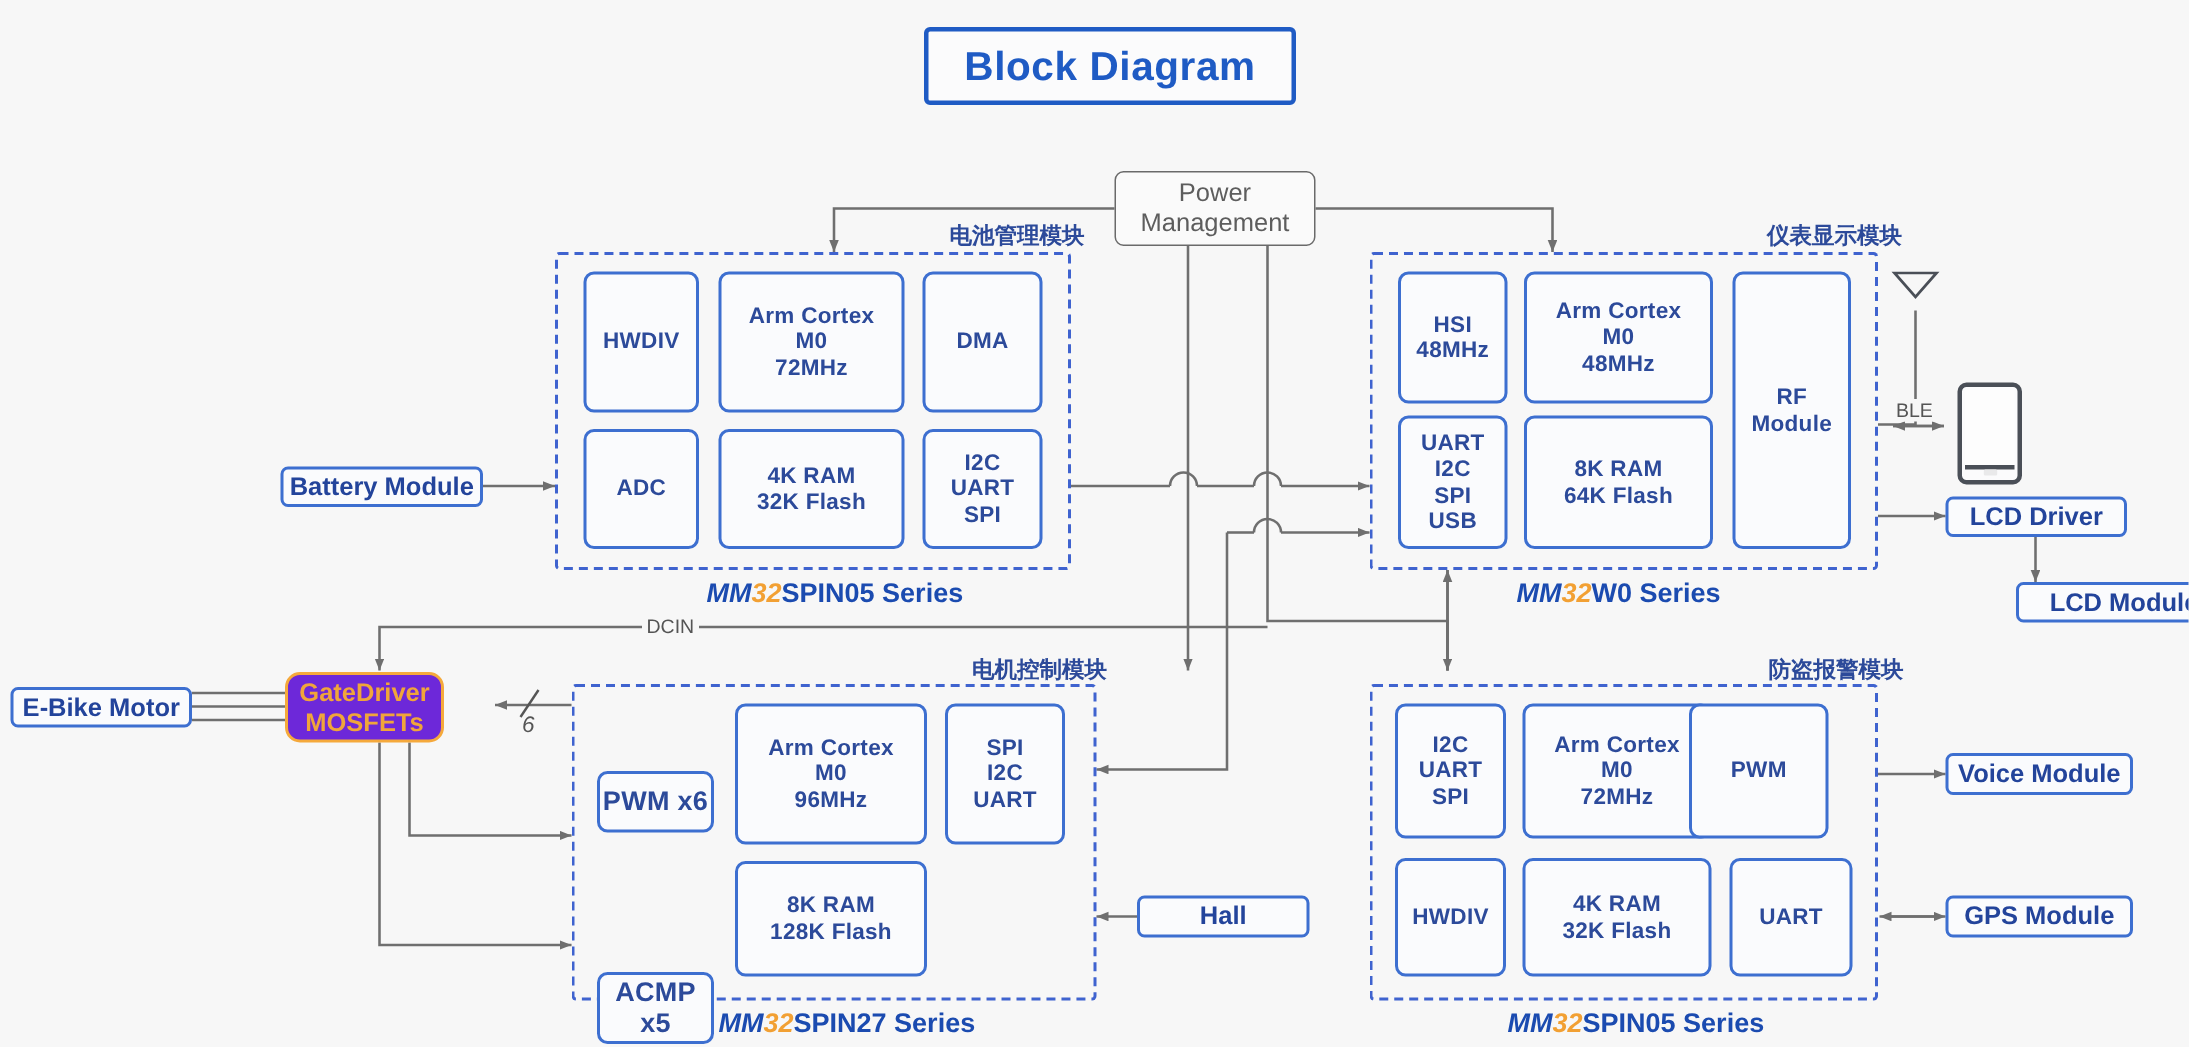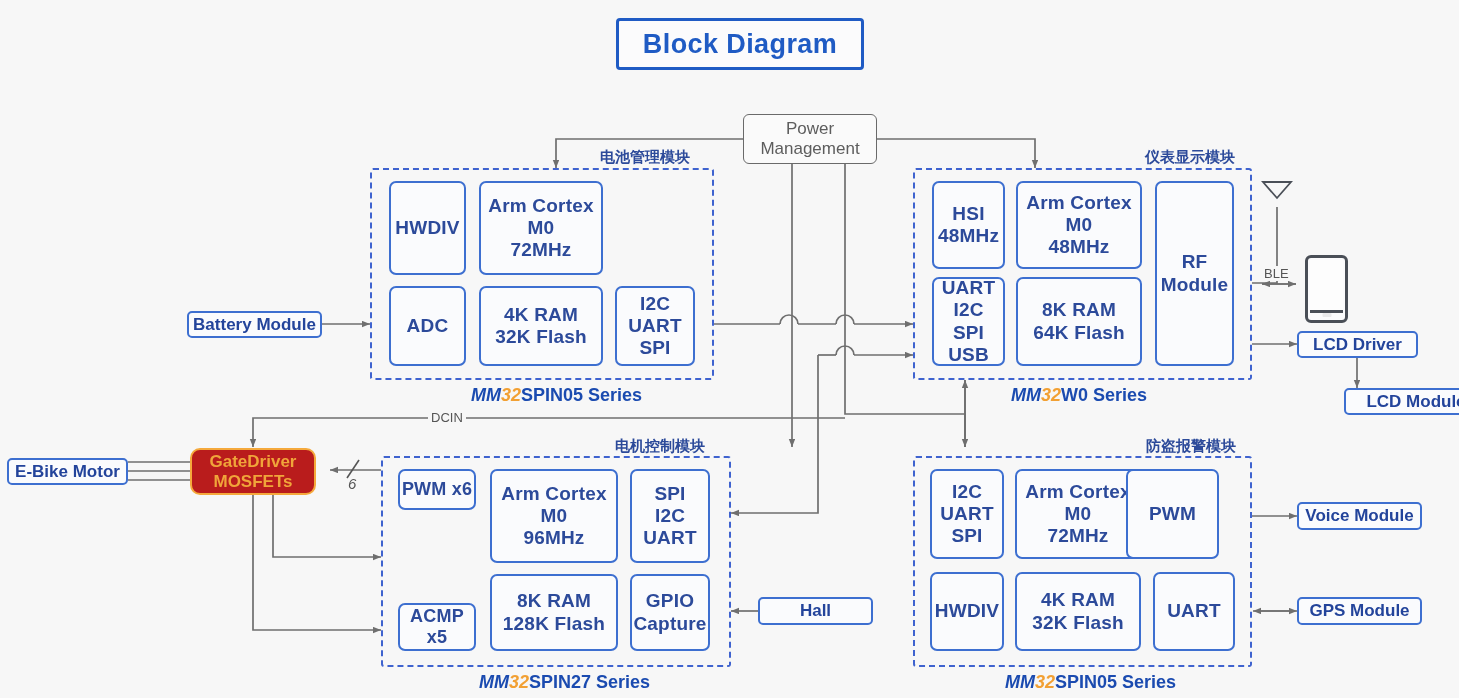--- a/index.html
+++ b/index.html
@@ -21,35 +21,36 @@
     border-radius:7px;
     background:#fafbfd;
     color:#2c4a9a;
     display:flex;align-items:center;justify-content:center;
     text-align:center;
     line-height:1.16;
     font-weight:600;
     letter-spacing:.2px;
     white-space:pre-line;
   }
-  .inner{ font-size:19px; }
-  .inner.sm{ font-size:18px; }
+  .inner{ font-size:15px; }
+  .inner.sm{ font-size:18px;margin-top:45px; }
 
   
   .group{
     position:absolute;
     box-sizing:border-box;
     border:2px dashed #3f63cf;
     border-radius:3px;
     background:transparent;
   }
   .grp-title{
     position:absolute;
     font-size:15px;font-weight:700;color:#2c4a9a;
     white-space:nowrap;
+    margin-left:33px;
   }
   .grp-foot{
     position:absolute;
     font-size:18px;font-weight:700;font-style:italic;
     color:#1b4bb0;white-space:nowrap;
   }
   .grp-foot .o{color:#f2a033;}
   .grp-foot .n{font-style:normal;}
 
   
@@ -66,23 +67,23 @@
     position:absolute;left:743px;top:114px;width:134px;height:50px;
     box-sizing:border-box;
     border:1.6px solid #6a6a6a;border-radius:6px;background:#fafafa;
     display:flex;align-items:center;justify-content:center;
     color:#5d5d5d;font-size:17px;line-height:1.15;text-align:center;
     white-space:pre-line;font-weight:400;
   }
 
   
   #gate-driver{
-    position:absolute;left:190px;top:448px;width:126px;height:47px;
-    box-sizing:border-box;
-    border:2px solid #f5a93c;border-radius:10px;background:#b91c1c;
+    position:absolute;left:190px;top:448px;width:106px;height:47px;
+    box-sizing:border-box;
+    border:2px solid #f5a93c;border-radius:10px;background:#6d28d9;
     display:flex;align-items:center;justify-content:center;
     color:#f0a53a;font-size:17px;font-weight:600;line-height:1.15;
     text-align:center;white-space:pre-line;
   }
 
   
   .perif{
     position:absolute;box-sizing:border-box;
     border:2px solid #3d6fd0;border-radius:5px;background:#fafbfd;
     display:flex;align-items:center;justify-content:center;
@@ -194,20 +195,21 @@
 
   <div id="power-management">Power
 Management</div>
 
   <div class="grp-title" style="left:600px;top:148px;">电池管理模块</div>
   <div class="group" style="left:370px;top:168px;width:344px;height:212px;"></div>
   <div class="blk inner" style="left:389px;top:181px;width:77px;height:94px;">HWDIV</div>
   <div class="blk inner" style="left:479px;top:181px;width:124px;height:94px;">Arm Cortex
 M0
 72MHz</div>
+  <div class="blk inner" style="left:615px;top:181px;width:80px;height:94px;">DMA</div>
   <div class="blk inner" style="left:389px;top:286px;width:77px;height:80px;">ADC</div>
   <div class="blk inner" style="left:479px;top:286px;width:124px;height:80px;">4K RAM
 32K Flash</div>
   <div class="blk inner" style="left:615px;top:286px;width:80px;height:80px;">I2C
 UART
 SPI</div>
   <div class="grp-foot" style="left:471px;top:385px;">
     <span>MM</span><span class="o">32</span><span class="n">SPIN05 Series</span>
   </div>
 
@@ -235,22 +237,20 @@
   <div class="blk inner sm" style="left:398px;top:469px;width:78px;height:41px;">PWM x6</div>
   <div class="blk inner sm" style="left:398px;top:603px;width:78px;height:48px;">ACMP x5</div>
   <div class="blk inner" style="left:490px;top:469px;width:128px;height:94px;">Arm Cortex
 M0
 96MHz</div>
   <div class="blk inner" style="left:490px;top:574px;width:128px;height:77px;">8K RAM
 128K Flash</div>
   <div class="blk inner" style="left:630px;top:469px;width:80px;height:94px;">SPI
 I2C
 UART</div>
-  <div class="blk inner" style="left:630px;top:574px;width:80px;height:77px;">GPIO
-Capture</div>
   <div class="grp-foot" style="left:479px;top:672px;">
     <span>MM</span><span class="o">32</span><span class="n">SPIN27 Series</span>
   </div>
 
   <div class="grp-title" style="left:1146px;top:437px;">防盗报警模块</div>
   <div class="group" style="left:913px;top:456px;width:339px;height:211px;"></div>
   <div class="blk inner" style="left:930px;top:469px;width:74px;height:90px;">I2C
 UART
 SPI</div>
   <div class="blk inner" style="left:1015px;top:469px;width:126px;height:90px;">Arm Cortex

